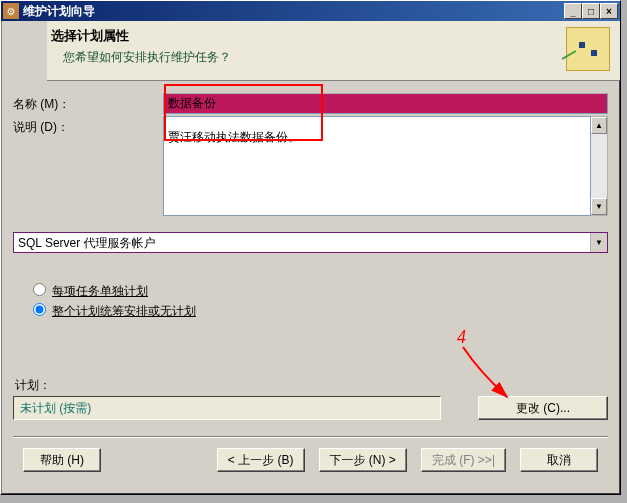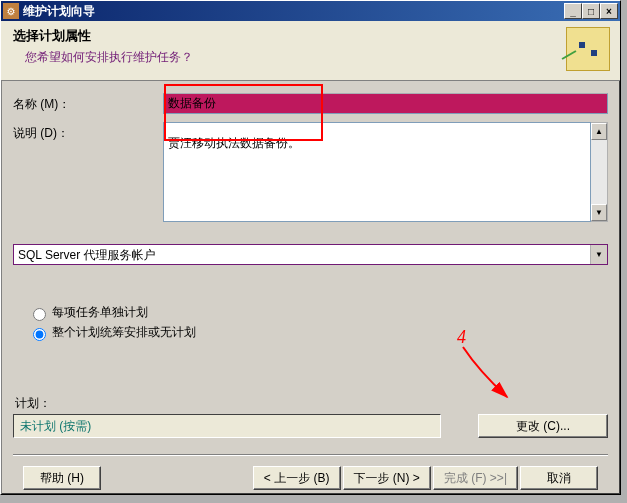--- a/index.html
+++ b/index.html
@@ -59,25 +59,26 @@
     cursor: pointer;
   }
   .client {
     position: relative;
     height: calc(100% - 20px);
   }
   .header {
     height: 60px;
     background: #ece9d8;
     border-bottom: 1px solid #808080;
-    padding: 6px 12px;
+    padding: 6px 4px;
     position: relative;
+    margin-left: 46px;
   }
   .header .h-title { font-size: 13px; font-weight: bold; color: #000; }
-  .header .h-sub { font-size: 12px; color: #701a75; margin-left: 12px; margin-top: 4px; }
+  .header .h-sub { font-size: 12px; color: #14532d; margin-left: 12px; margin-top: 4px; }
   .header .h-icon {
     position: absolute;
     right: 10px; top: 6px;
     width: 44px; height: 44px;
     background: #f0e090;
     border: 1px solid #c0a030;
   }
   .header .h-icon::before {
     content: "";
     position: absolute;
@@ -92,21 +93,21 @@
     left: -6px; top: 26px;
     width: 16px; height: 2px;
     background: #40a040;
     transform: rotate(-30deg);
   }
   .body {
     padding: 10px 12px 0 12px;
     position: relative;
     height: calc(100% - 60px);
   }
-  .form-row { display: flex; align-items: flex-start; margin-bottom: 8px; justify-content: space-between; }
+  .form-row { display: flex; align-items: flex-start; margin-bottom: 2px; justify-content: space-between; }
   .form-label { width: 150px; padding-top: 3px; color: #000; }
   .textbox {
     flex: 1;
     height: 21px;
     background: #be185d;
     border: 1px solid #7f9db9;
     border-top-color: #abadb3;
     padding: 2px 4px;
     font-family: inherit;
     font-size: 12px;
@@ -163,21 +164,21 @@
     justify-content: center;
     font-size: 8px;
   }
   .red-box {
     position: absolute;
     border: 2px solid #ff0000;
     pointer-events: none;
     z-index: 10;
   }
   .radio-group { margin-top: 6px; margin-bottom: 10px; margin-left: 20px; }
-  .radio-row { display: flex; align-items: flex-end; height: 20px; }
+  .radio-row { display: flex; align-items: flex-start; height: 20px; text-decoration: underline; }
   .radio-row input { margin-right: 6px; }
   .plan-section { margin-top: 0; display: flex; align-items: flex-end; gap: 20px; }
   .plan-left { flex: 1; margin-top: 44px; }
   .plan-label { margin-bottom: 2px; margin-left: 2px; }
   .plan-box {
     height: 24px;
     background: #ece9d8;
     border: 1px solid #808080;
     border-top-color: #404040;
     border-left-color: #404040;
@@ -204,21 +205,21 @@
   .btn.wide { min-width: 130px; }
   .btn.disabled { color: #808080; }
   .hr {
     margin-top: 16px;
     border: none;
     border-top: 1px solid #808080;
     border-bottom: 1px solid #fff;
   }
   .footer {
     display: flex;
-    gap: 2px;
+    gap: 14px;
     padding: 10px 10px;
     justify-content: flex-start;
     align-items: center;
   }
   .footer .spacer { flex: 1; }
   .annotation-4 {
     position: absolute;
     color: #ff0000;
     font-size: 18px;
     font-style: italic;

